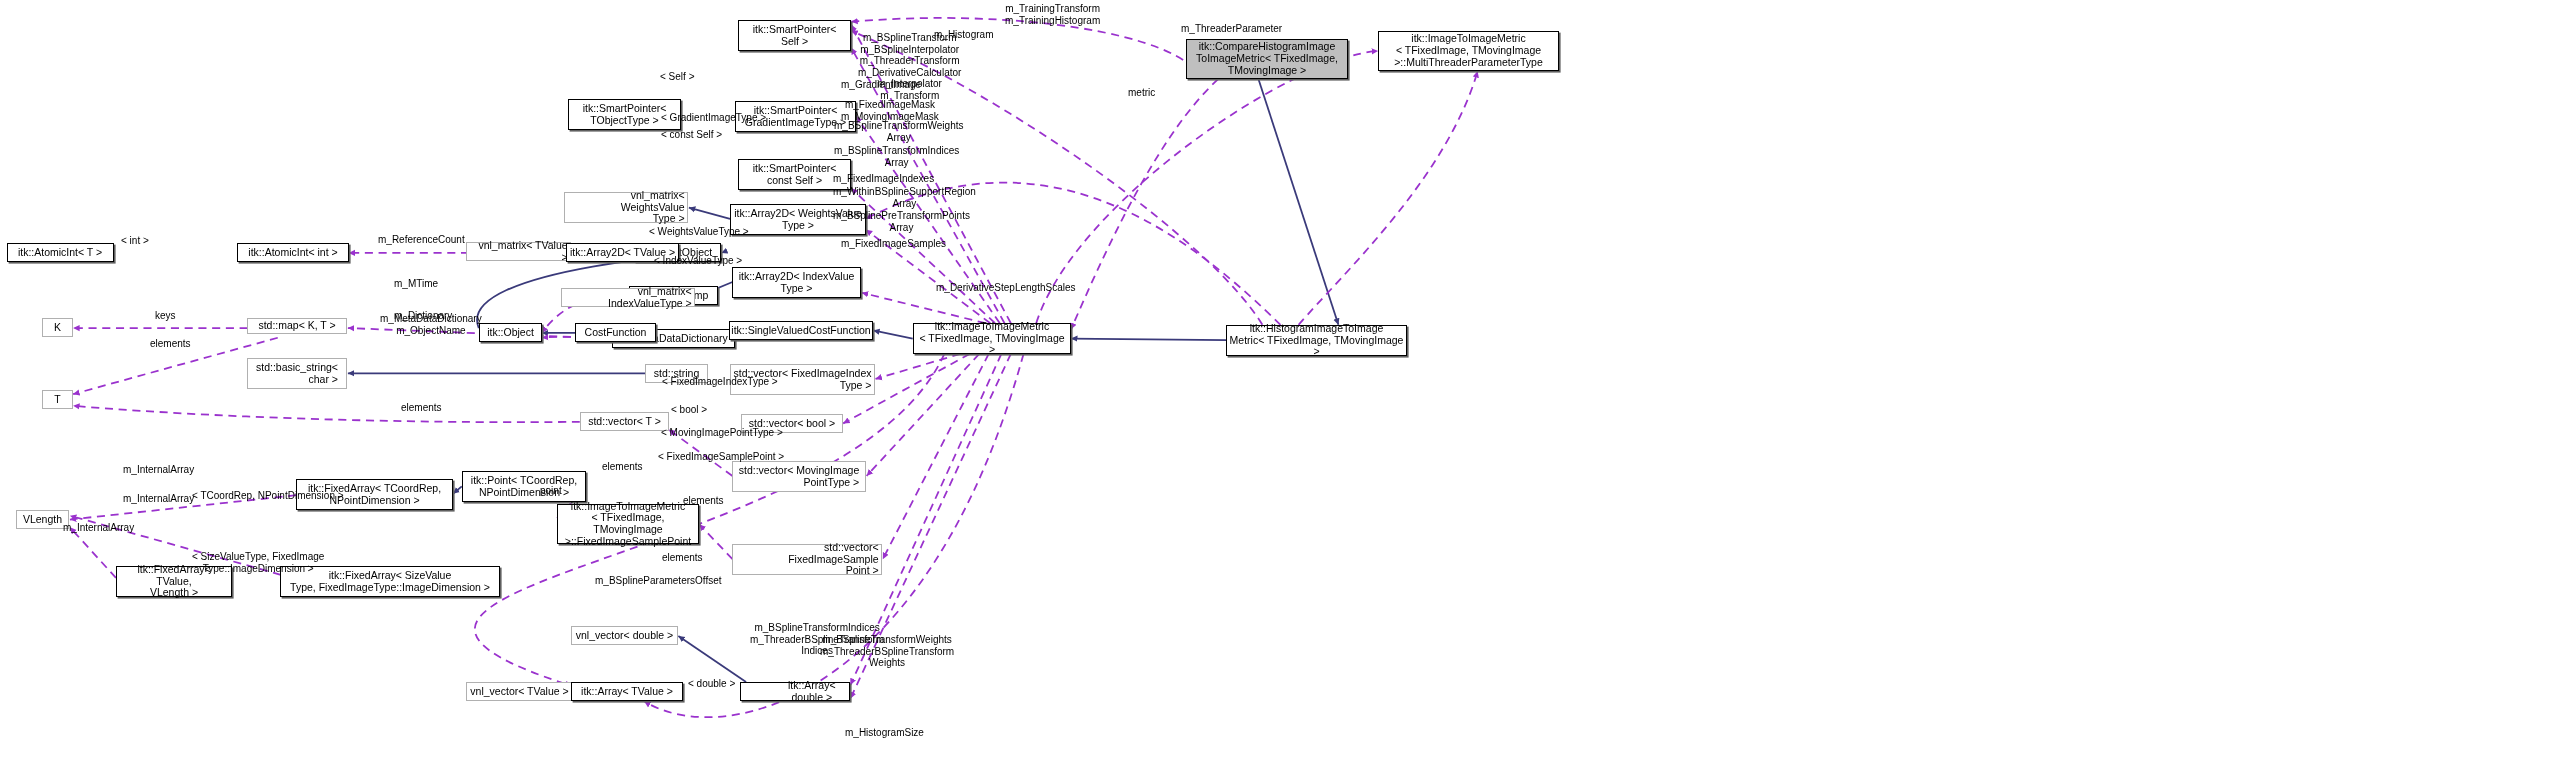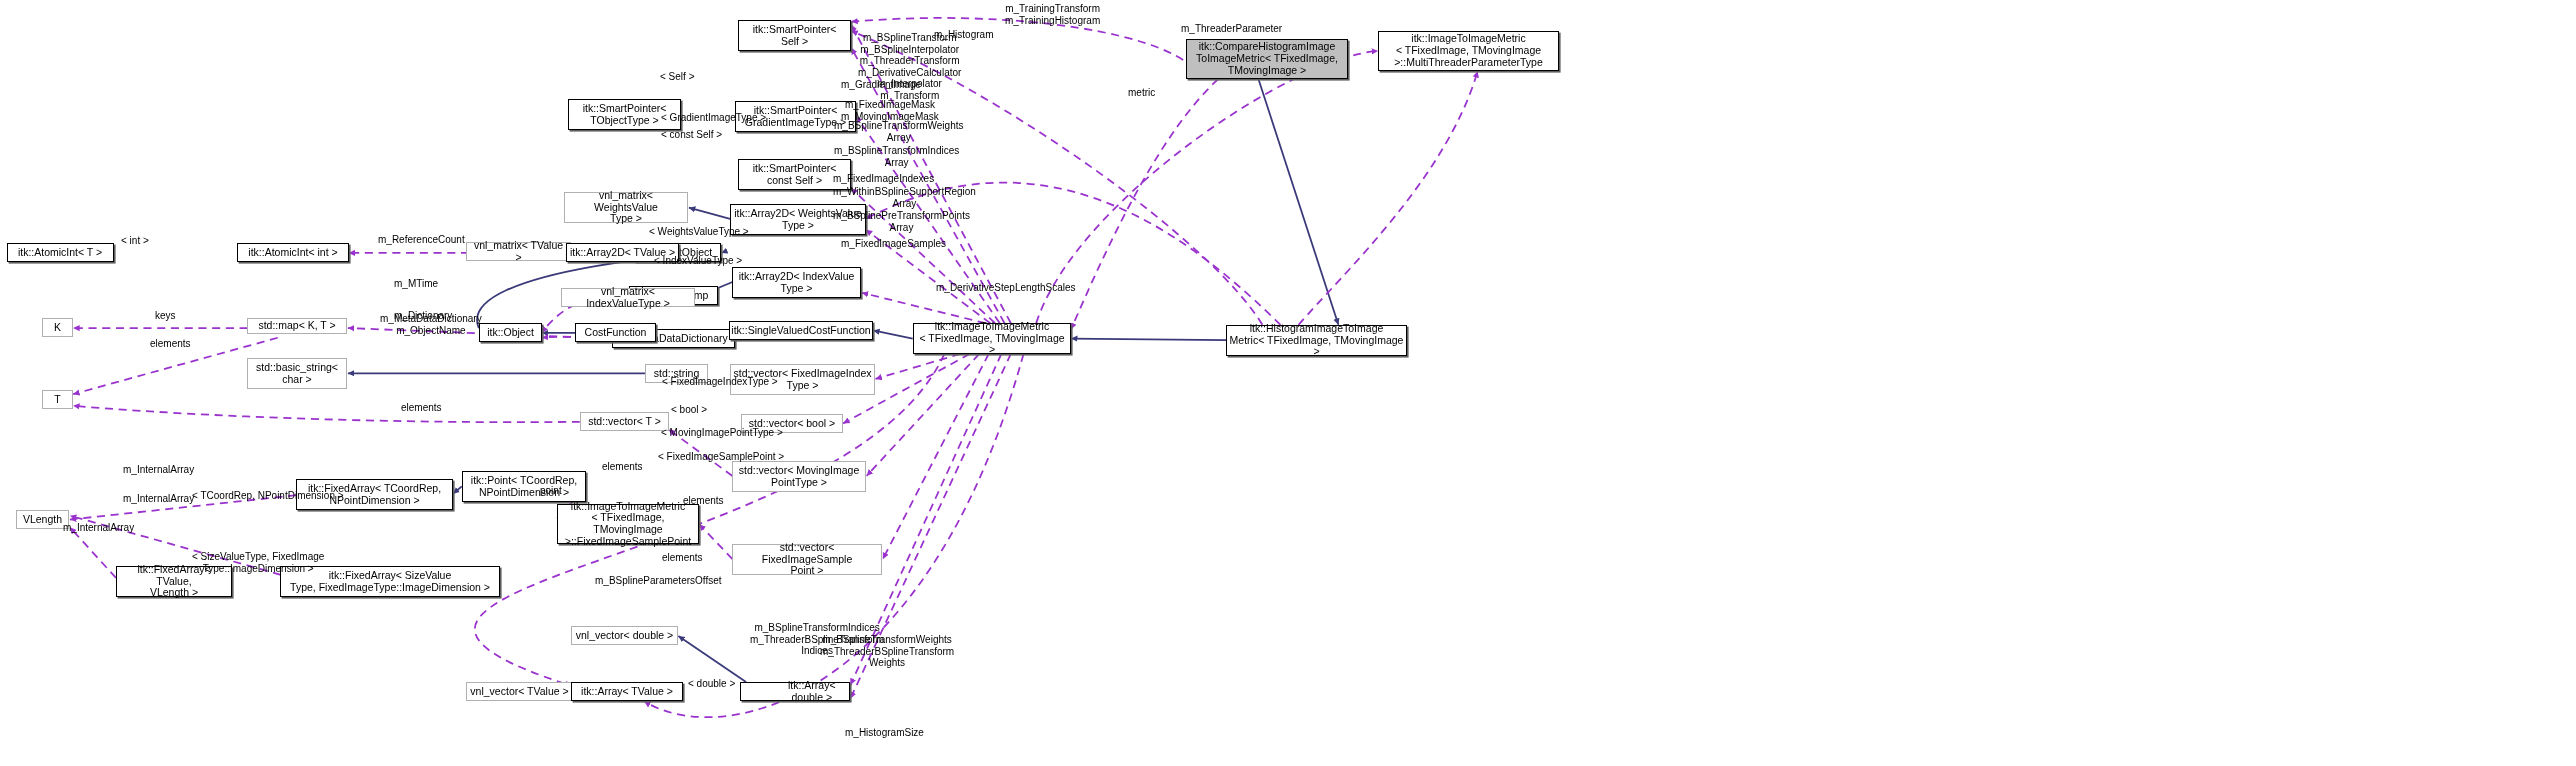--- a/index.html
+++ b/index.html
@@ -26,20 +26,21 @@
     color:#000000;
     white-space:pre-line;
     padding:0.8px 2.4px;
     background:#ffffff;
     z-index:5;
   }
   
   .node.plain{
     border:0.8px solid #b0b0b0;
     box-shadow:none;
+    text-align:right;
   }
   
   .node.solid{
     border:0.8px solid #000000;
     box-shadow:1.6px 1.6px 0 0 #606060;
   }
   
   .node.focus{
     border:0.8px solid #000000;
     background:#bfbfbf;

